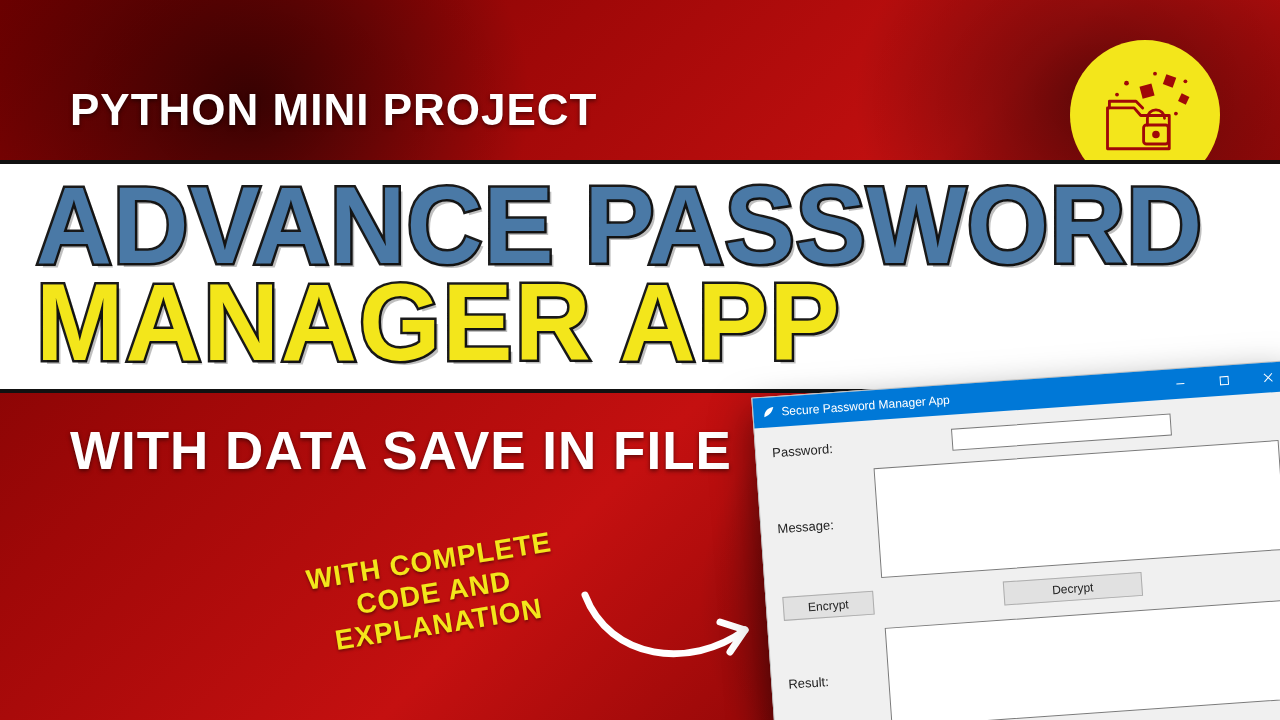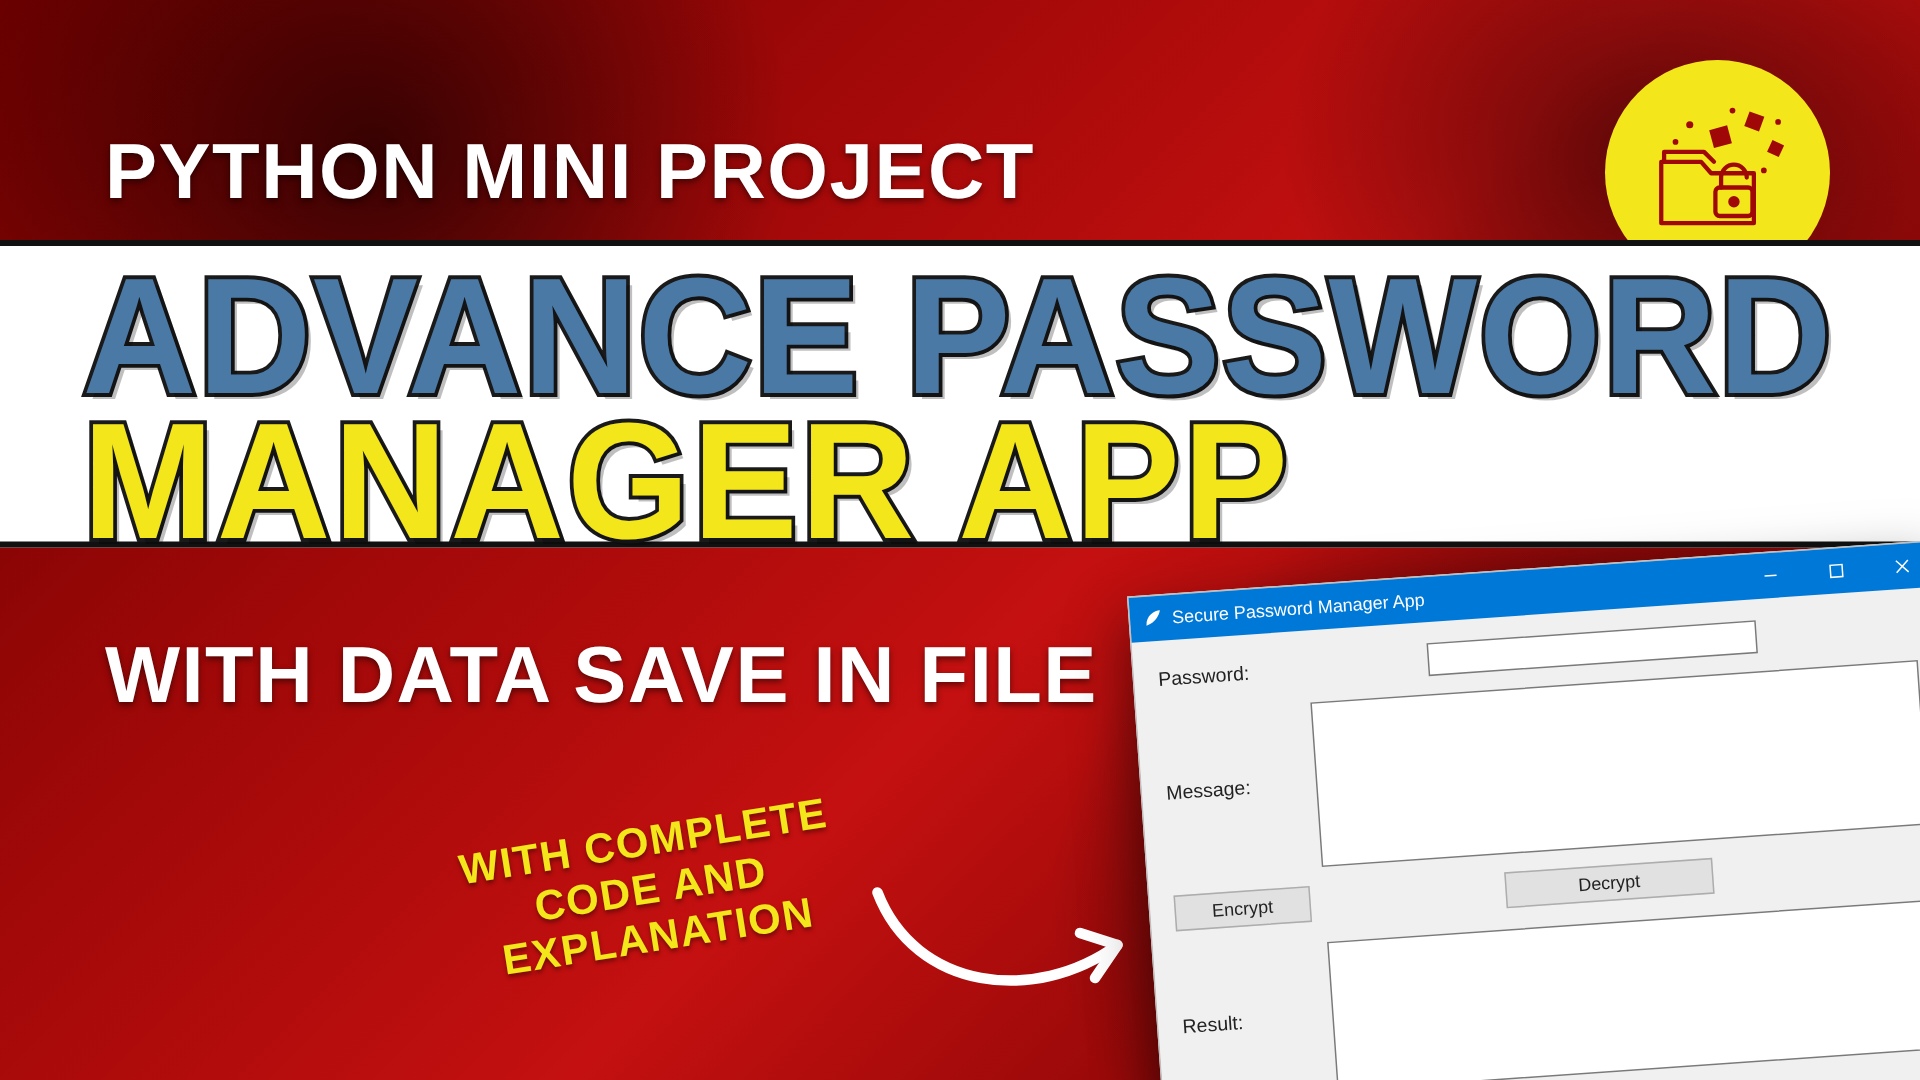--- a/index.html
+++ b/index.html
@@ -7,27 +7,27 @@
   .stage {
     position:relative; width:1280px; height:720px;
     background:
       radial-gradient(ellipse 500px 400px at 1050px 600px, rgba(0,0,0,.9), transparent 70%),
       radial-gradient(ellipse 400px 350px at 250px 100px, rgba(0,0,0,.6), transparent 70%),
       radial-gradient(ellipse 350px 300px at 1100px 100px, rgba(0,0,0,.5), transparent 70%),
       linear-gradient(135deg, #6b0000 0%, #a00808 30%, #c41010 55%, #8a0606 80%, #2a0000 100%);
   }
   .pretitle {
     position:absolute; left:70px; top:85px;
-    color:#fff; font-weight:900; font-size:52px; letter-spacing:1px;
+    color:#fff; font-weight:900; font-size:44px; letter-spacing:1px;
     text-shadow:0 2px 4px rgba(0,0,0,.5);
   }
   .title-band {
-    position:absolute; left:0; top:160px; width:1280px; height:205px;
+    position:absolute; left:0; top:160px; width:1280px; height:233px;
     background:#fff; border-top:4px solid #111; border-bottom:4px solid #111;
-    padding-left:55px; padding-top:8px;
+    padding-left:36px; padding-top:8px;
   }
   .title-line1 {
     font-weight:900; font-size:105px; letter-spacing:1px; line-height:1;
     color:#4a79a6;
     -webkit-text-stroke:5px #1a1a1a;
     paint-order:stroke fill;
     text-shadow:4px 4px 0 rgba(0,0,0,.25);
     transform:scaleY(1.05);
   }
   .title-line2 {

